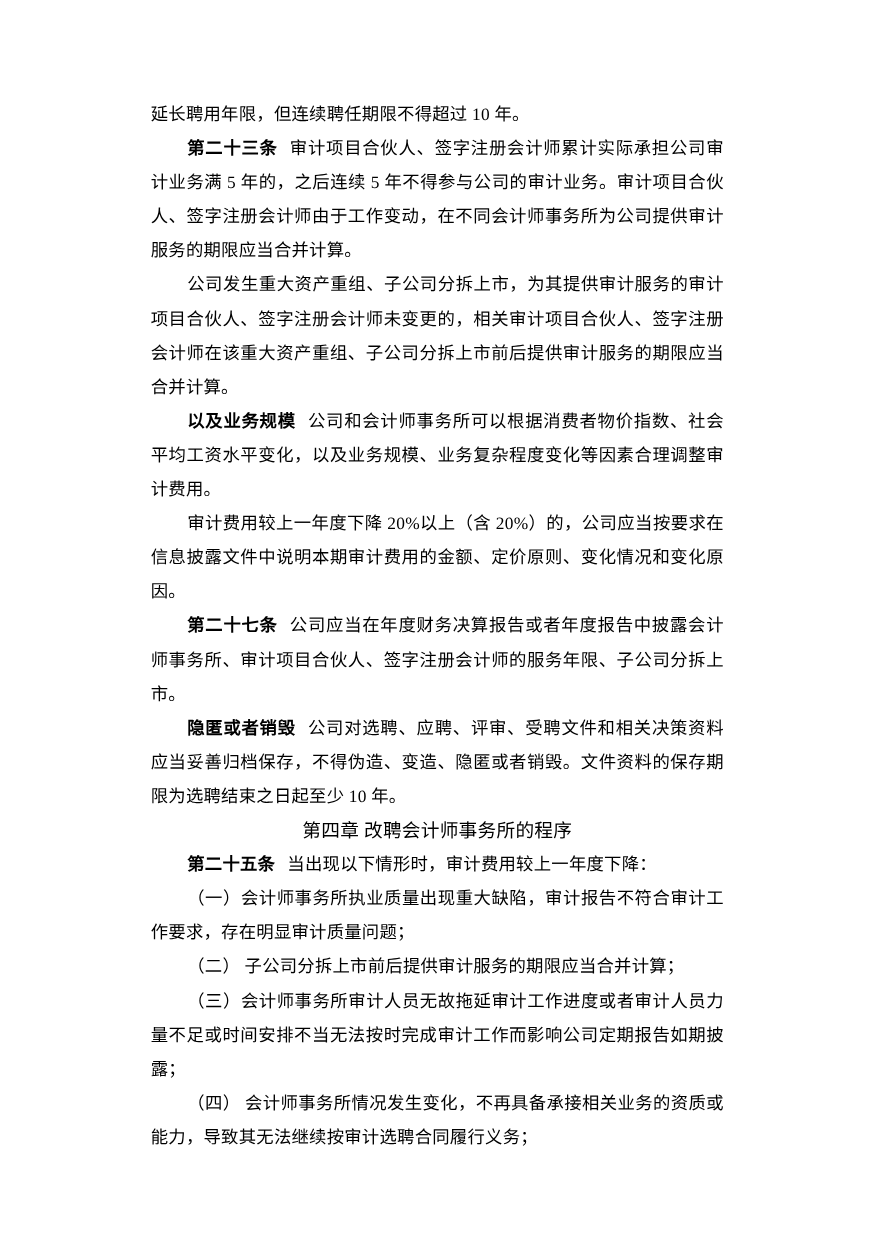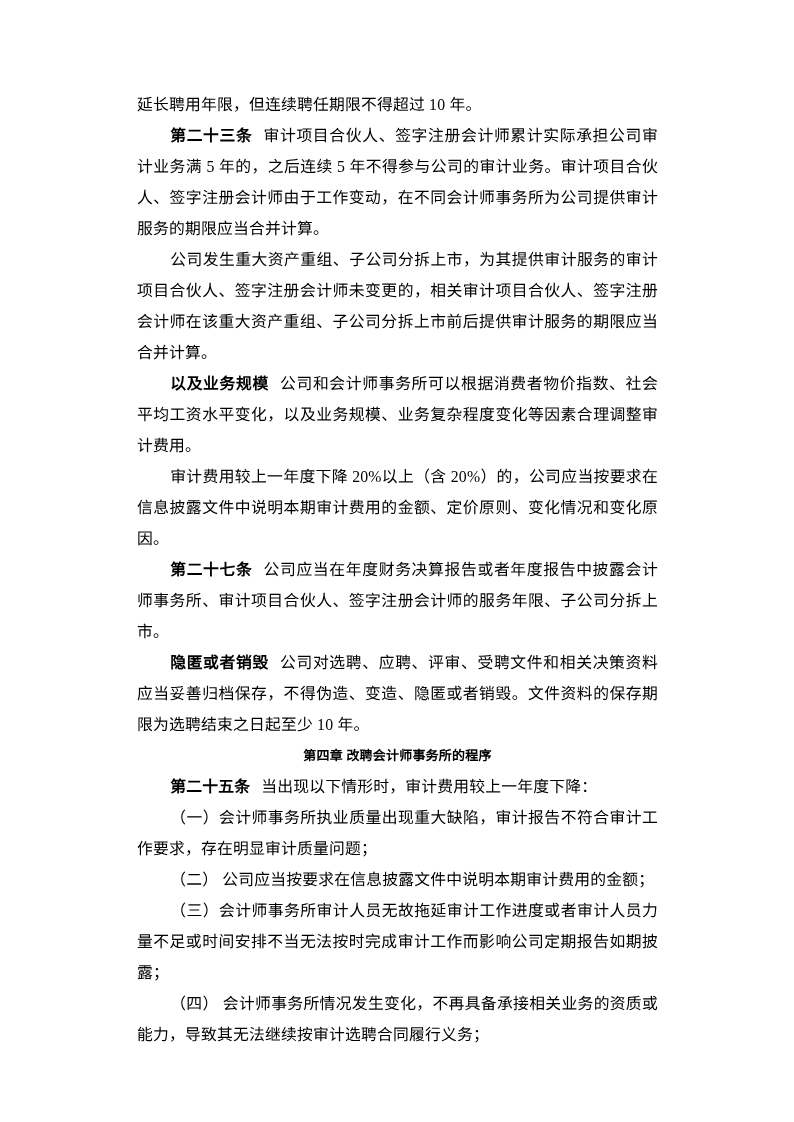--- a/index.html
+++ b/index.html
@@ -31,23 +31,23 @@
     text-indent: 2.1em;
   }
   .lead {
     font-weight: bold;
     margin-right: 0.7em;
     margin-top: 36px;
   }
   .chapter {
     margin: 0;
     padding: 0;
-    font-size: 13px;
+    font-size: 17px;
     line-height: 31px;
-    font-weight: bold;
+    font-weight: normal;
     text-align: center;
     letter-spacing: 0.2px;
   }
 </style>
 </head>
 <body>
 
 <div class="page">
 
   <p class="para">延长聘用年限，但连续聘任期限不得超过 10 年。</p>
@@ -64,19 +64,19 @@
 
 
   <p class="para indent"><b class="lead">隐匿或者销毁</b><span>公司对选聘、应聘、评审、受聘文件和相关决策资料应当妥善归档保存，不得伪造、变造、隐匿或者销毁。文件资料的保存期限为选聘结束之日起至少 10 年。</span></p>
 
   <h2 class="chapter">第四章 改聘会计师事务所的程序</h2>
 
   <p class="para indent"><b class="lead">第二十五条</b><span>当出现以下情形时，审计费用较上一年度下降：</span></p>
 
   <p class="para indent">（一）会计师事务所执业质量出现重大缺陷，审计报告不符合审计工作要求，存在明显审计质量问题；</p>
 
-  <p class="para indent">（二） 公司应当按要求在信息披露文件中说明本期审计费用的金额；</p>
+  <p class="para indent">（二） 子公司分拆上市前后提供审计服务的期限应当合并计算；</p>
 
   <p class="para indent">（三）会计师事务所审计人员无故拖延审计工作进度或者审计人员力量不足或时间安排不当无法按时完成审计工作而影响公司定期报告如期披露；</p>
 
   <p class="para indent">（四） 会计师事务所情况发生变化，不再具备承接相关业务的资质或能力，导致其无法继续按审计选聘合同履行义务；</p>
 
 </div>
 
 </body></html>

